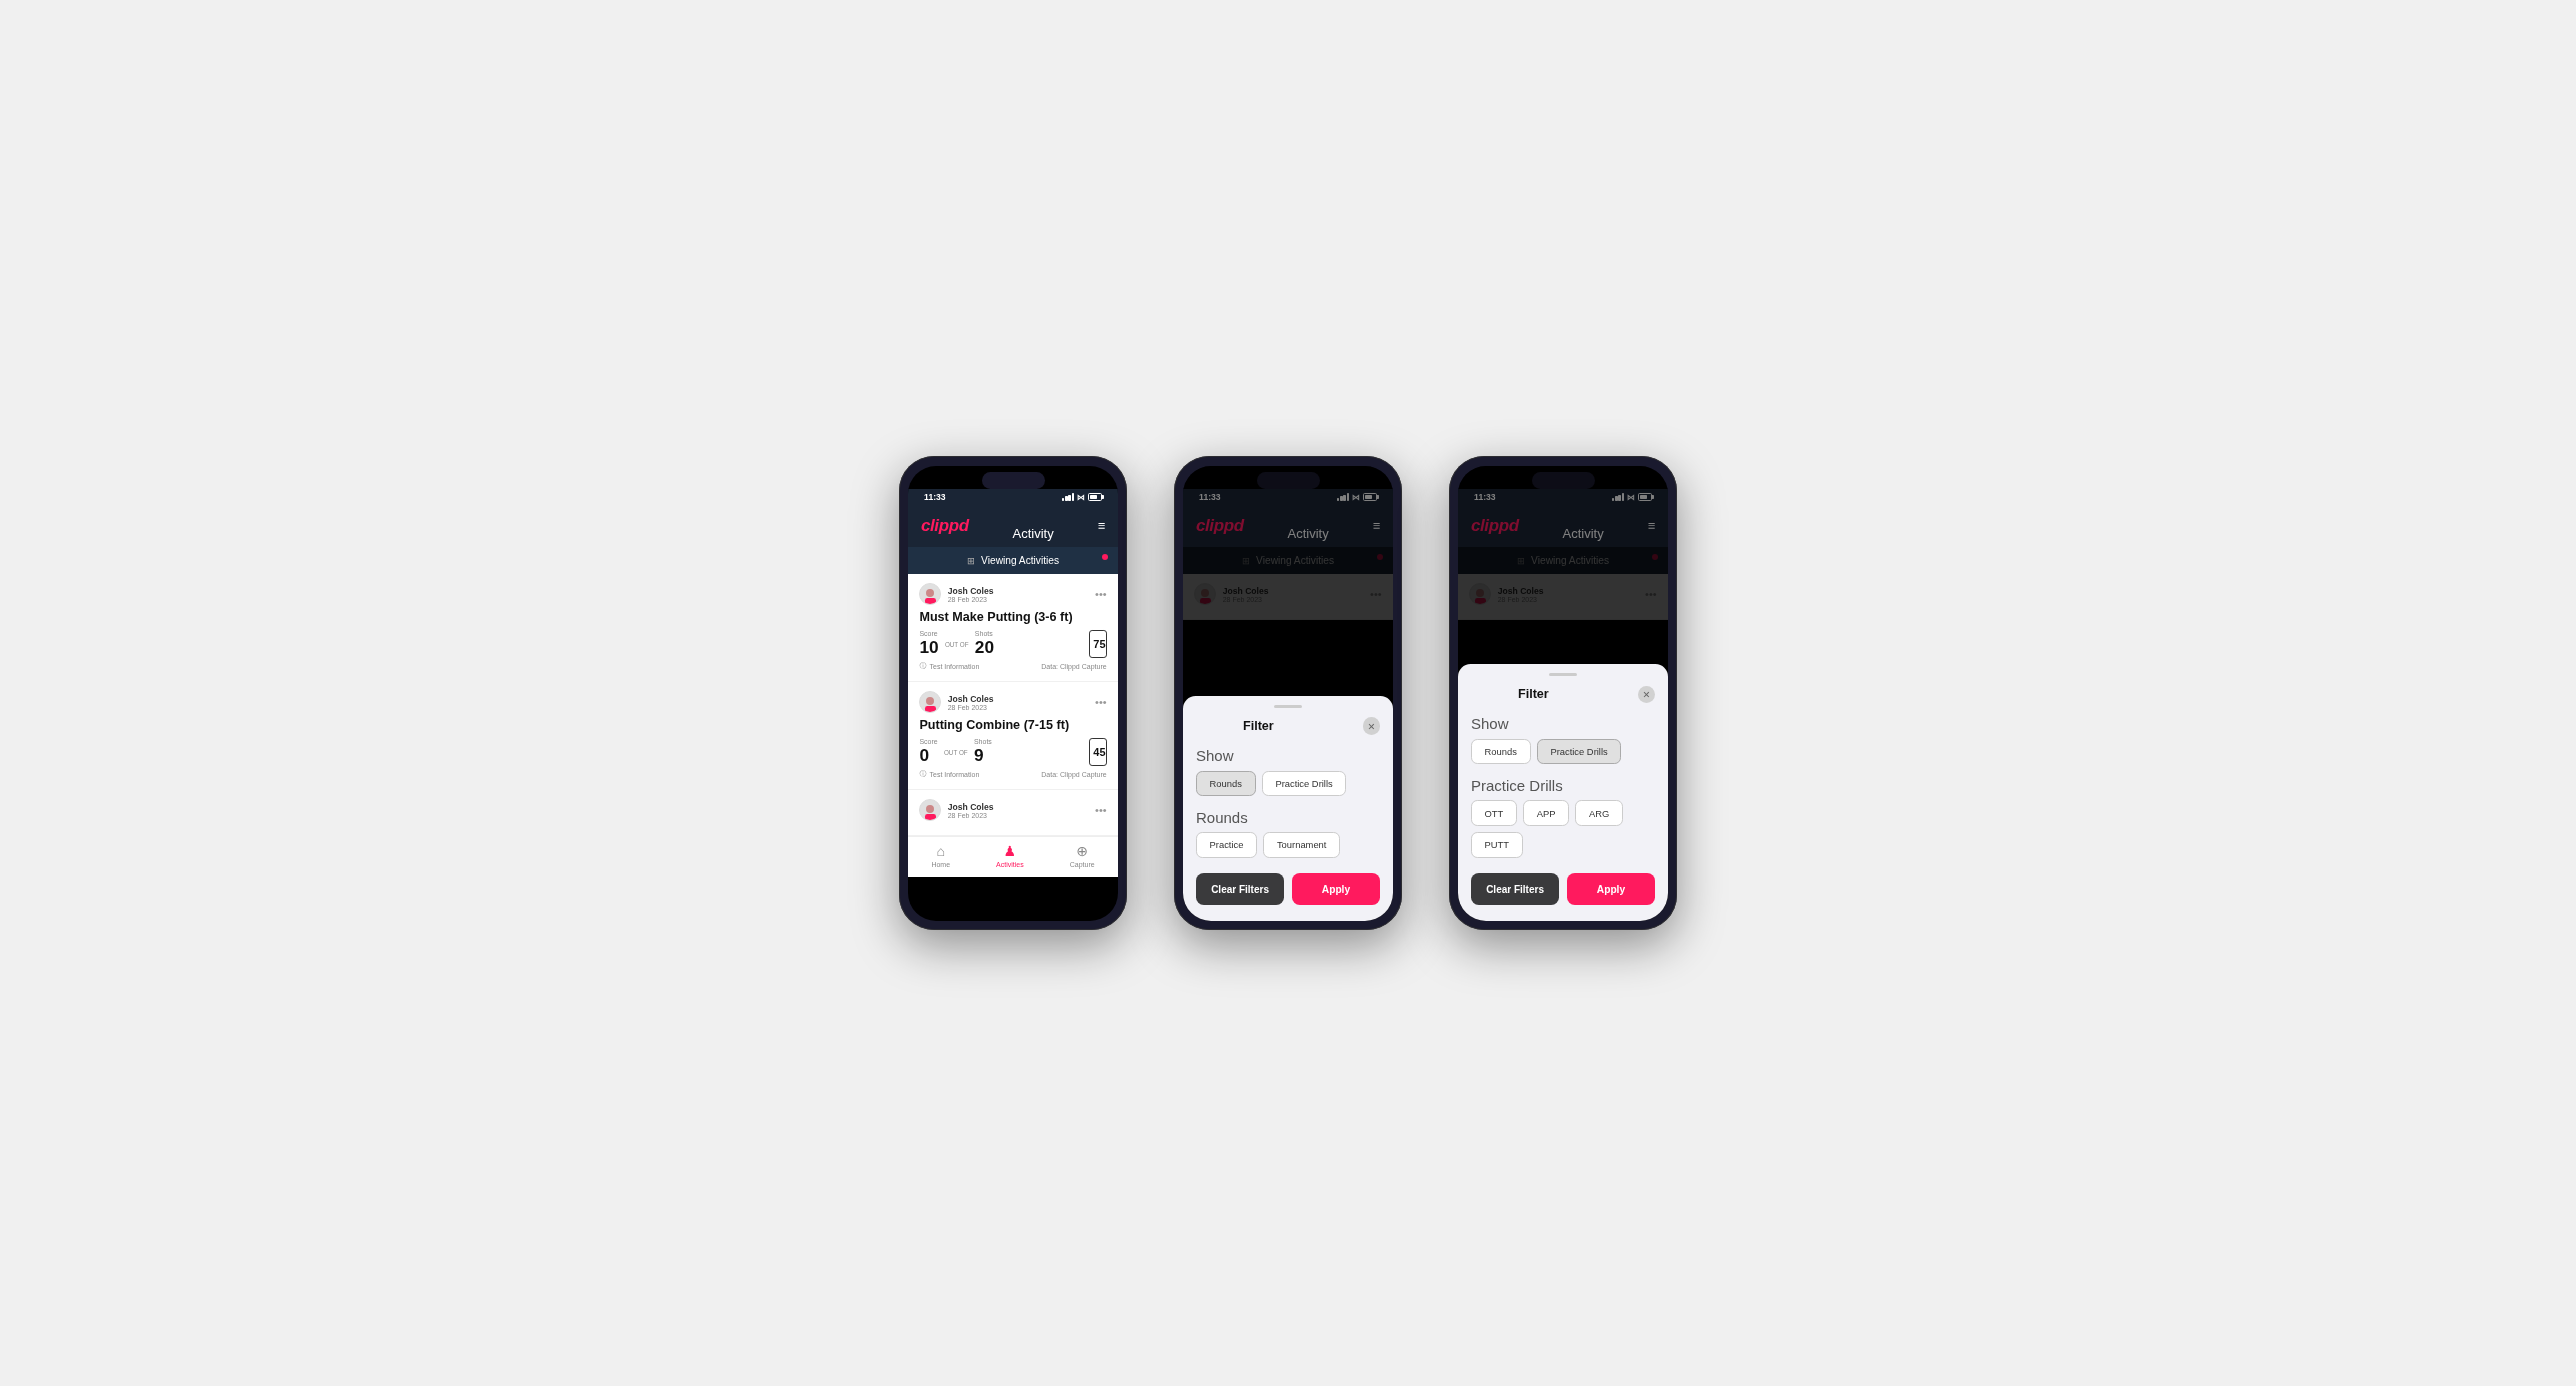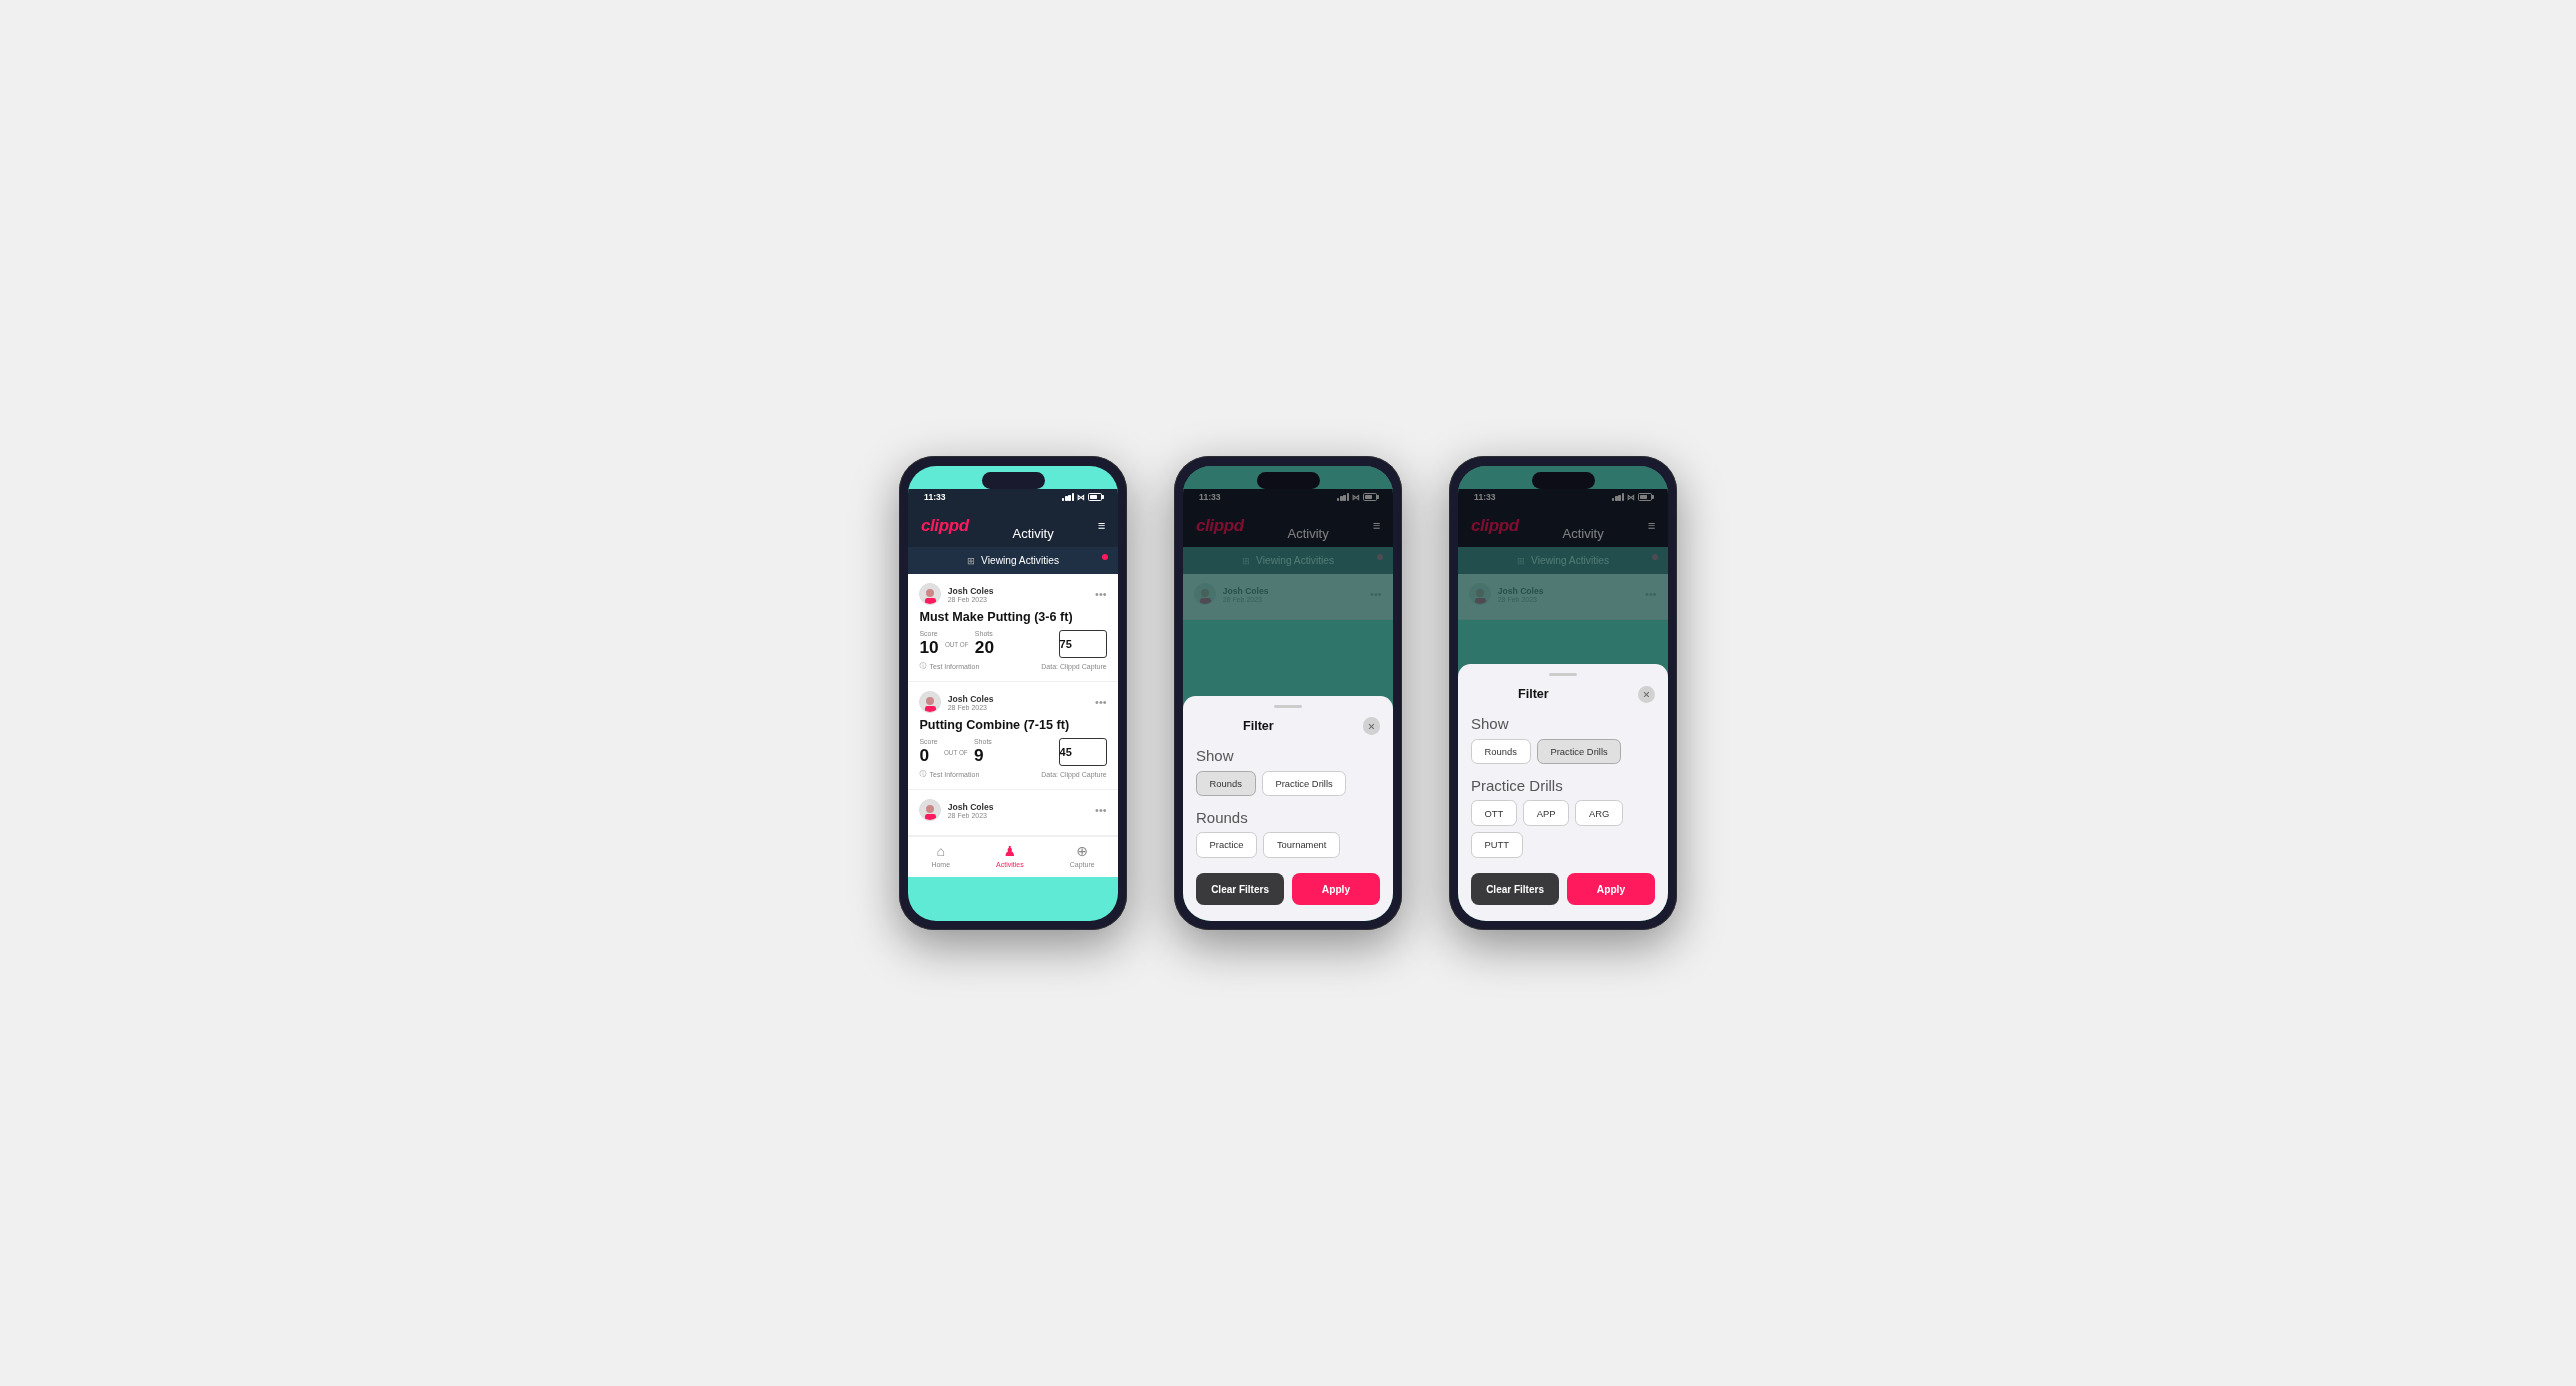--- a/index.html
+++ b/index.html
@@ -21,21 +21,21 @@
     
     .phone {
       width: 228px;
       background: #1a1a2e;
       border-radius: 35px;
       padding: 9.4px;
       box-shadow: 0 15.7px 47px rgba(0,0,0,0.4), inset 0 0 0 0.8px #333;
       position: relative;
     }
     .phone-inner {
-      background: #5eead4;
+      background: #000000;
       border-radius: 28px;
       overflow: hidden;
       position: relative;
       min-height: 455px;
     }
     .dynamic-island {
       width: 63px;
       height: 17.3px;
       background: #1a1a2e;
       border-radius: 9.4px;
@@ -240,27 +240,27 @@
       font-size: 17.3px;
       font-weight: 700;
       color: #111;
     }
     .out-of {
       font-size: 6.3px;
       color: #888;
       margin: 0 1.6px;
     }
     .shot-quality-badge {
-      width: 48px;
+      width: 18px;
       height: 28px;
       border: 1.6px solid #333;
       border-radius: 3.1px;
       display: flex;
       align-items: center;
-      justify-content: flex-start;
+      justify-content: flex-end;
       font-size: 11px;
       font-weight: 700;
       color: #111;
       margin-left: auto;
     }
     .activity-footer {
       display: flex;
       justify-content: space-between;
       align-items: center;
     }

